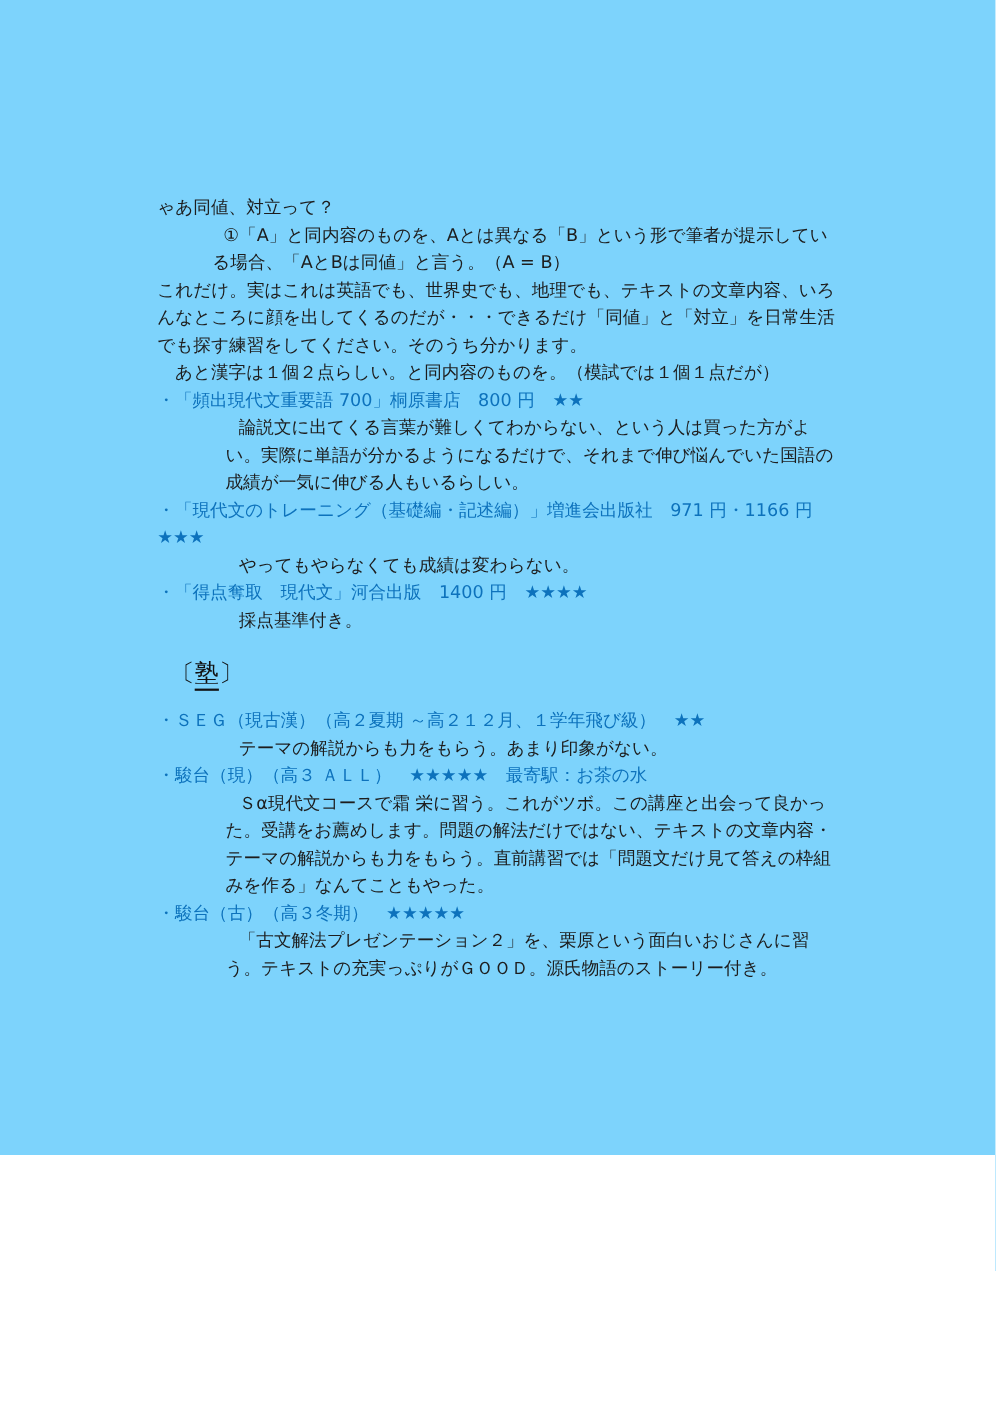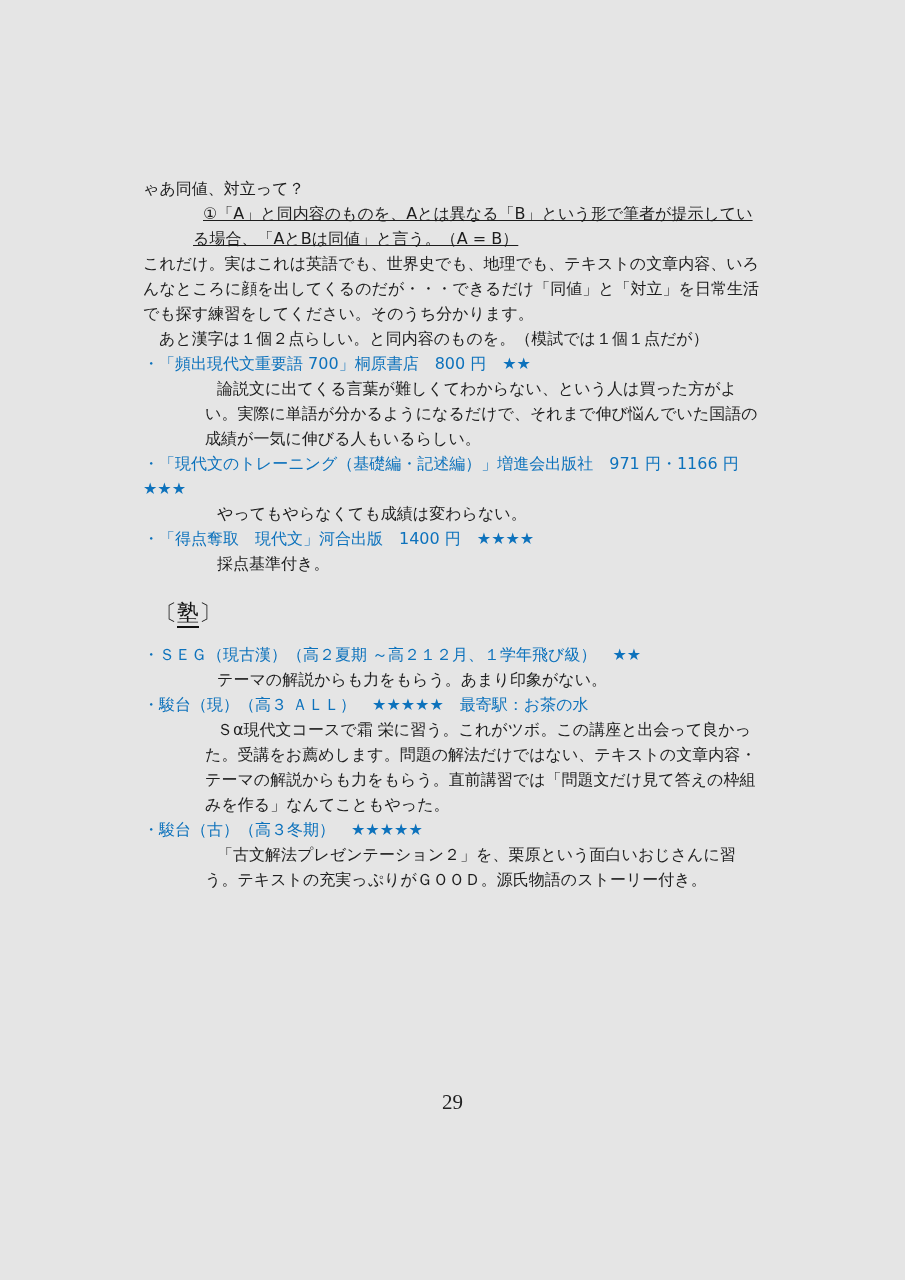--- a/index.html
+++ b/index.html
@@ -3,41 +3,40 @@
 <meta charset="utf-8">
 <style>
   html, body {
     margin: 0;
     padding: 0;
     background: #ffffff;
   }
   .page {
     position: relative;
     width: 905px;
-    height: 1280px;
-    background: #e5e5e5;
+    height: 1050px;
+    background: #7dd3fc;
     font-family: "DejaVu Sans", sans-serif;
     font-size: 16px;
     line-height: 25px;
     color: #1d1d1d;
     overflow: hidden;
   }
   .content {
     position: absolute;
     top: 176px;
     left: 143px;
     width: 620px;
   }
   p { margin: 0; overflow-wrap: break-word; }
 
   
   .def {
     margin-left: 50px;
     text-indent: 10px;
-    text-decoration: underline;
   }
   
   .note {
     text-indent: 16px;
   }
   
   .entry-title {
     color: #0d72bc;
   }
   

